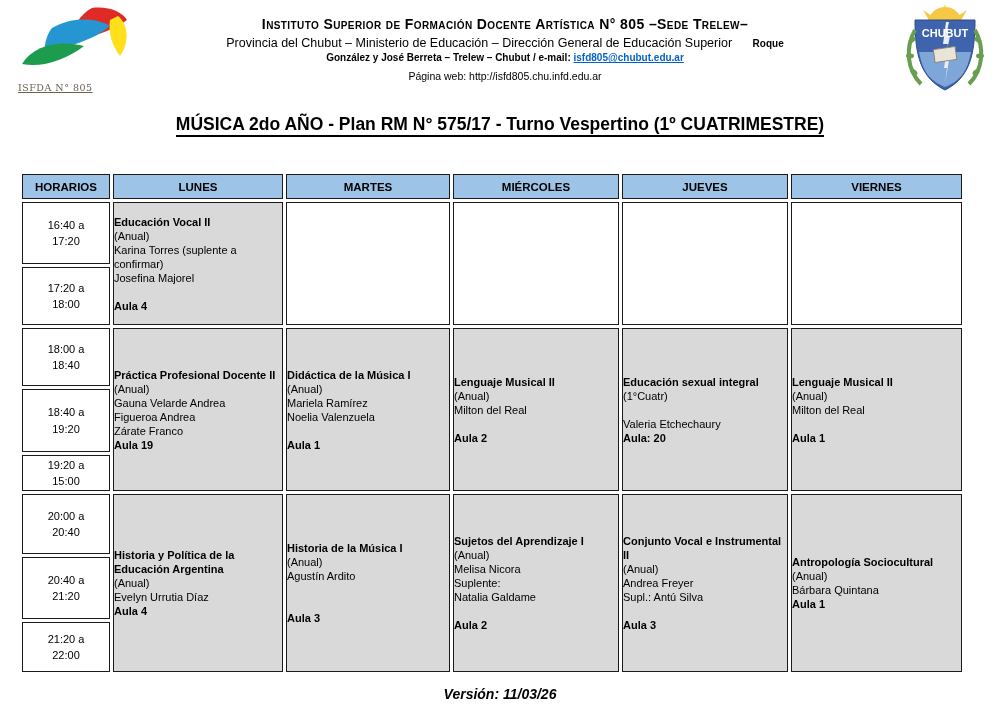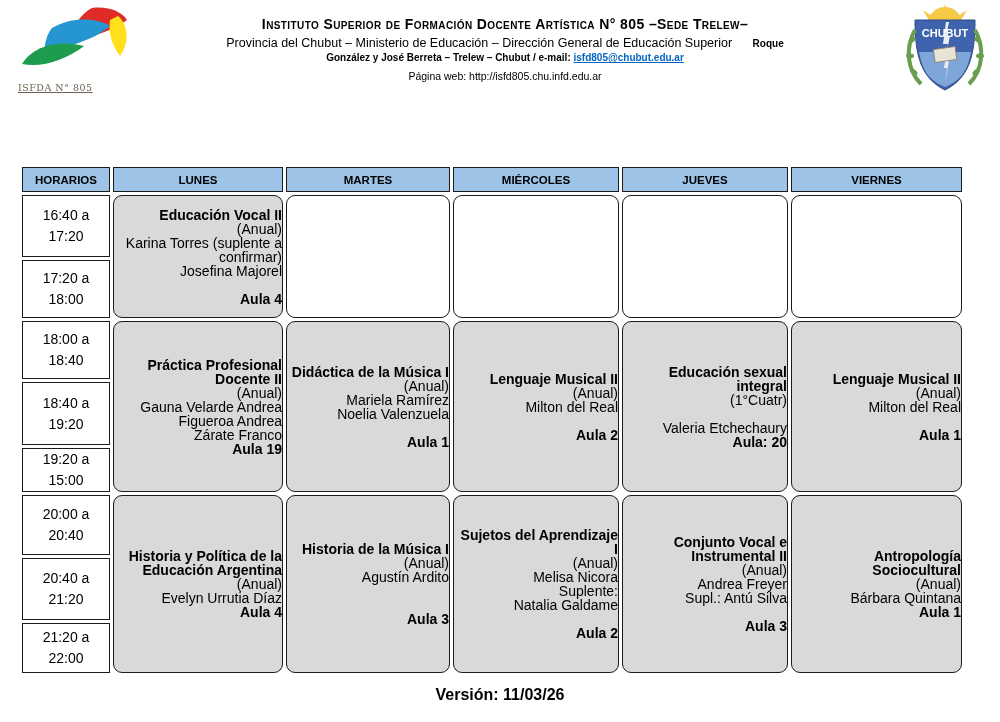--- a/index.html
+++ b/index.html
@@ -17,33 +17,33 @@
   .hl3{font-size:10px;font-weight:bold;margin-top:1px;}
   .hl3 .email{color:#0563C1;text-decoration:underline;cursor:pointer;}
   .hl4{font-size:10.5px;font-weight:normal;margin-top:5px;text-align:center;}
   .logo-right{position:absolute;right:12px;top:4px;width:86px;text-align:center;}
 
   
   .page-title{position:absolute;left:0;top:114px;width:100%;text-align:center;}
   .page-title span{font-size:17.5px;font-weight:bold;border-bottom:2px solid #000;padding-bottom:1px;}
 
   
-  .table-wrap{position:absolute;left:19px;top:164px;}
+  .table-wrap{position:absolute;left:19px;top:171px;}
   table.sched{border-collapse:separate;border-spacing:3px;table-layout:fixed;}
   table.sched td,table.sched th{border:1px solid #1b1b1b;padding:0;box-sizing:border-box;}
   th.dayhdr{background:#9DC3E6;font-size:11.5px;font-weight:bold;height:25px;text-align:center;}
-  td.time-cell{background:#fff;font-size:14px;text-align:center;vertical-align:middle;line-height:1.5;}
-  td.day-cell{background:#fff;text-align:right;vertical-align:middle;font-size:14px;padding:4px 3px;border-radius:9px;}
+  td.time-cell{background:#fff;font-size:11px;text-align:center;vertical-align:middle;line-height:1.5;}
+  td.day-cell{background:#fff;text-align:left;vertical-align:middle;font-size:11px;padding:4px 3px;}
   td.day-cell.filled{background:#D9D9D9;}
   .line{line-height:14px;}
   .line.b{font-weight:bold;}
 
   
   .version{position:absolute;left:0;top:686px;width:100%;text-align:center;
-           font-size:16px;font-weight:bold;}
+           font-size:14px;font-weight:bold;font-style:italic;}
 </style>
 </head>
 <body>
 
 <div id="app">
 
   <div class="logo-left">
     <svg width="118" height="74" viewBox="0 0 118 74">
       <path d="M78,2 C95,0 108,6 113,14 C98,26 72,32 52,38 C60,20 66,8 78,2 Z" fill="#E02A26"></path>
       <path d="M104,10 C114,18 116,36 106,50 C98,40 94,26 96,14 Z" fill="#FFE01A"></path>
@@ -89,20 +89,23 @@
       <ellipse cx="9" cy="36" rx="4" ry="2.4" fill="#6A9E4F" transform="rotate(-40 9 36)"></ellipse>
       <ellipse cx="7" cy="52" rx="4" ry="2.4" fill="#6A9E4F"></ellipse>
       <ellipse cx="11" cy="68" rx="4" ry="2.4" fill="#6A9E4F" transform="rotate(40 11 68)"></ellipse>
       <ellipse cx="75" cy="36" rx="4" ry="2.4" fill="#6A9E4F" transform="rotate(40 75 36)"></ellipse>
       <ellipse cx="77" cy="52" rx="4" ry="2.4" fill="#6A9E4F"></ellipse>
       <ellipse cx="73" cy="68" rx="4" ry="2.4" fill="#6A9E4F" transform="rotate(-40 73 68)"></ellipse>
       <text x="42" y="33" text-anchor="middle" font-family="Liberation Sans, sans-serif" font-size="11" font-weight="bold" fill="#ffffff">CHUBUT</text>
     </svg>
   </div>
 
+  <div class="page-title">
+    <span>MÚSICA 2do AÑO  - Plan RM N° 575/17 - Turno Vespertino (1º CUATRIMESTRE)</span>
+  </div>
 
   <div class="table-wrap">
     <table class="sched">
       <colgroup>
         <col style="width:88px">
           <col style="width:170px">
           <col style="width:164px">
         <col style="width:166px">
           <col style="width:166px">
           <col style="width:171px">

